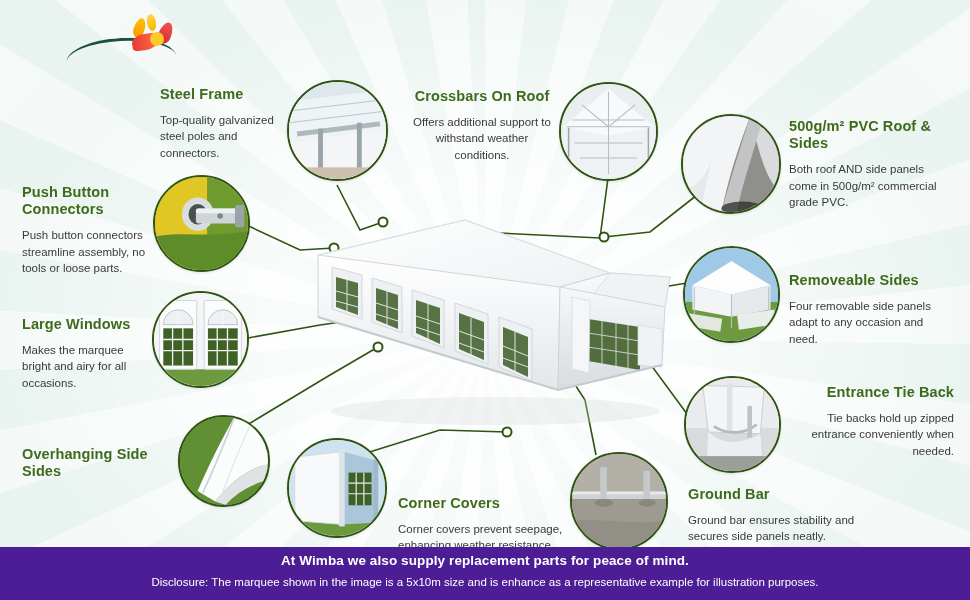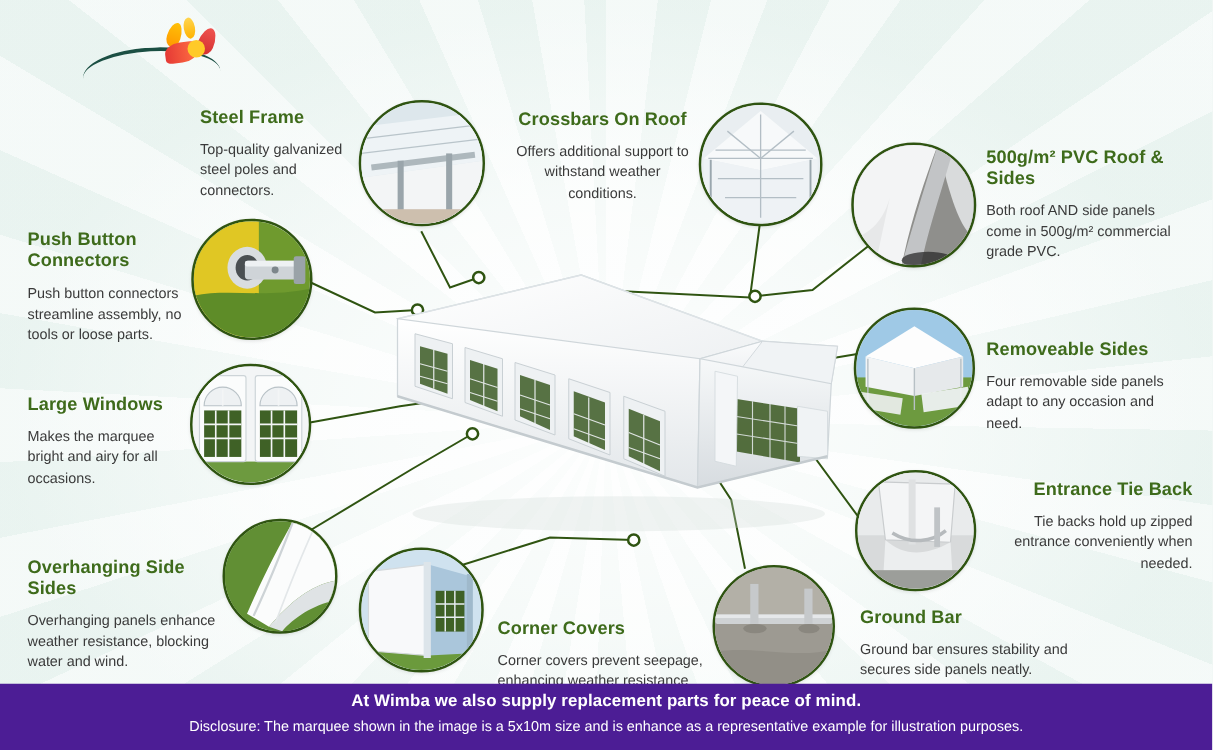--- a/index.html
+++ b/index.html
@@ -451,21 +451,20 @@
     <p>Makes the marquee bright and airy for all occasions.</p>
   </div>
 
   <div class="feat ralign" style="left:782px; top:384px; width:172px;">
     <h3>Entrance Tie Back</h3>
     <p>Tie backs hold up zipped entrance conveniently when needed.</p>
   </div>
 
   <div class="feat" style="left:22px; top:446px; width:160px;">
     <h3>Overhanging Side Sides</h3>
-    <p>Overhanging panels enhance weather resistance, blocking water and wind.</p>
   </div>
 
   <div class="feat" style="left:398px; top:468px; width:165px;margin-top:27px;">
     <h3>Corner Covers</h3>
     <p>Corner covers prevent seepage, enhancing weather resistance and heat retention.</p>
   </div>
 
   <div class="feat" style="left:688px; top:486px; width:180px;">
     <h3>Ground Bar</h3>
     <p>Ground bar ensures stability and secures side panels neatly.</p>

